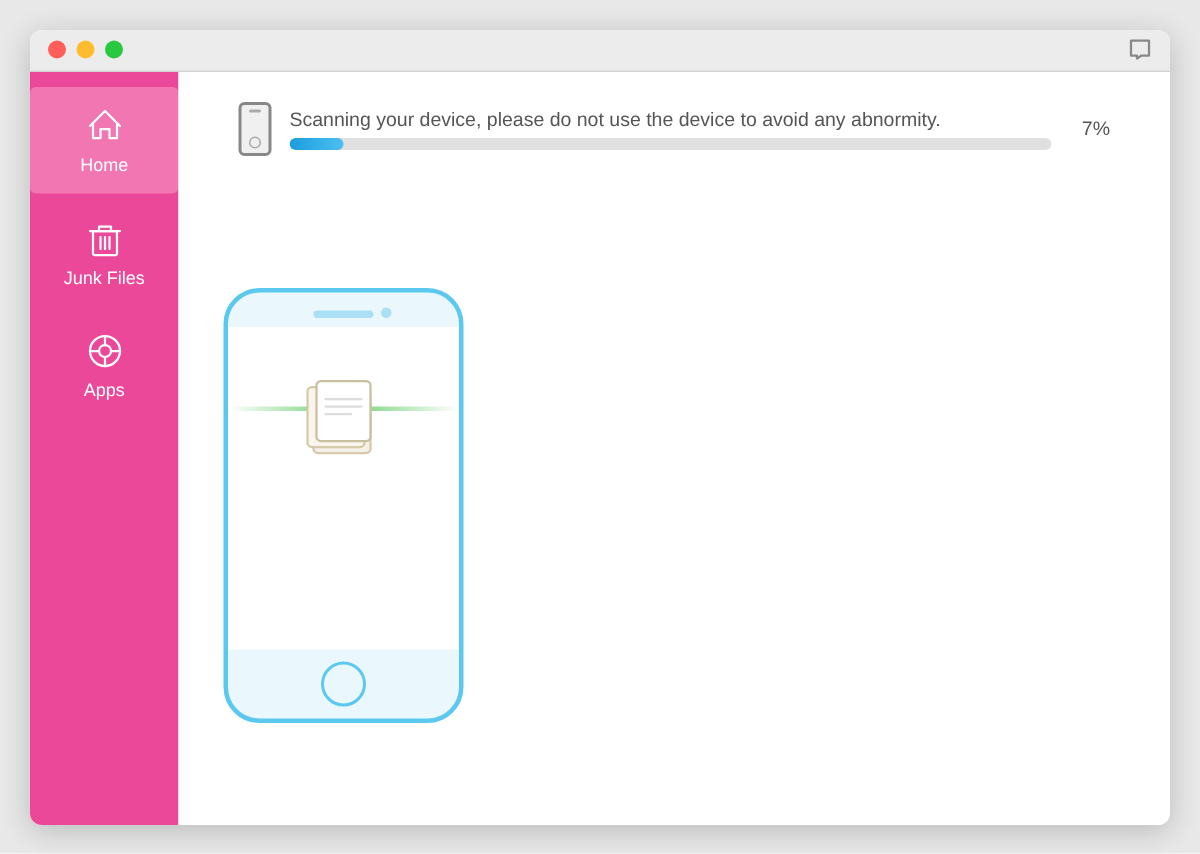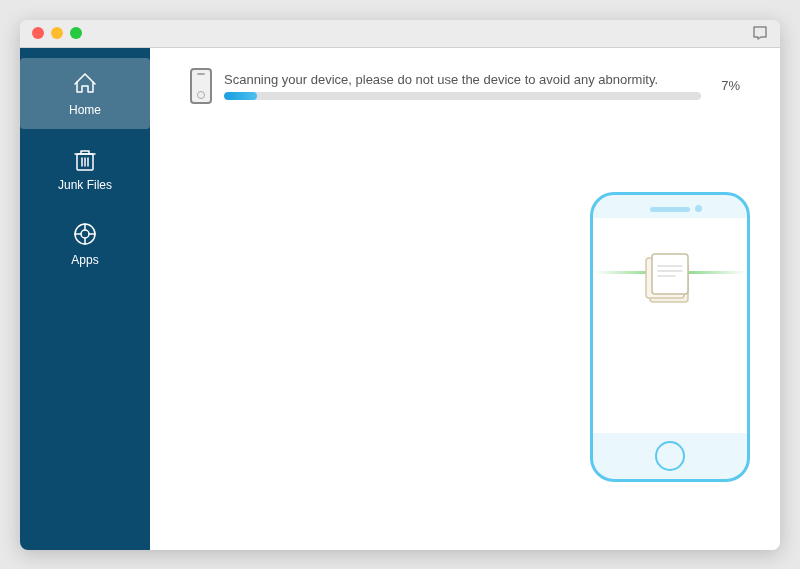--- a/index.html
+++ b/index.html
@@ -48,22 +48,22 @@
       width: 16px;
       height: 16px;
       color: #888;
     }
     .content {
       display: flex;
       flex: 1;
       overflow: hidden;
     }
     .sidebar {
-      width: 130px;
-      background: #0c4a6e;
+      width: 99px;
+      background: #ec4899;
       display: flex;
       flex-direction: column;
       align-items: center;
       padding-top: 8px;
       flex-shrink: 0;
     }
     .sidebar-item {
       width: 100%;
       display: flex;
       flex-direction: column;
@@ -89,21 +89,21 @@
       font-size: 12px;
       color: white;
       text-align: center;
       line-height: 1.2;
     }
     .main {
       flex: 1;
       background: white;
       display: flex;
       flex-direction: column;
-      align-items: flex-end;
+      align-items: flex-start;
       padding: 20px 30px;
       position: relative;
     }
     .scan-bar-area {
       width: 100%;
       display: flex;
       align-items: center;
       gap: 12px;
       margin-bottom: 30px;
       padding: 0 10px;

